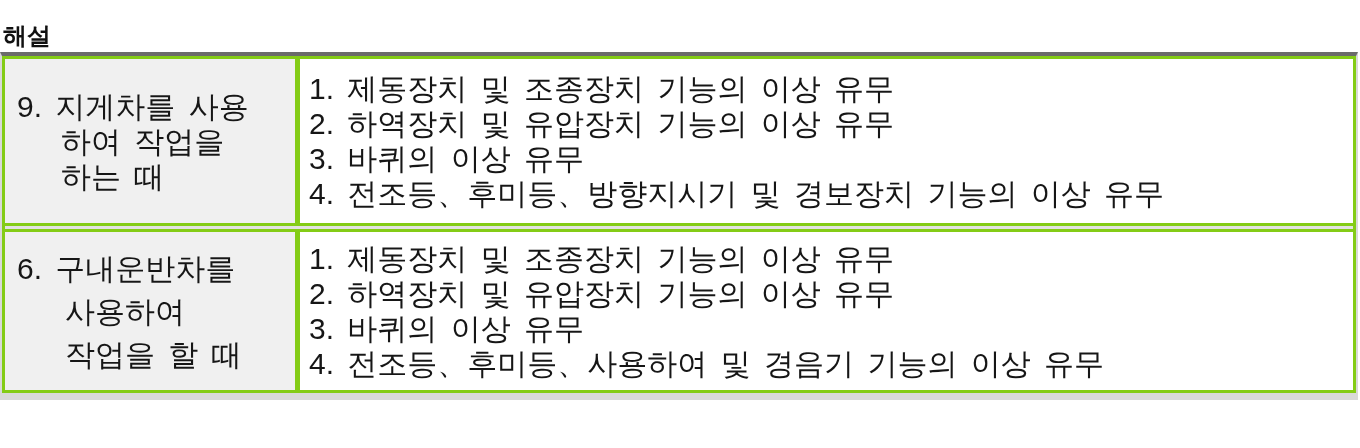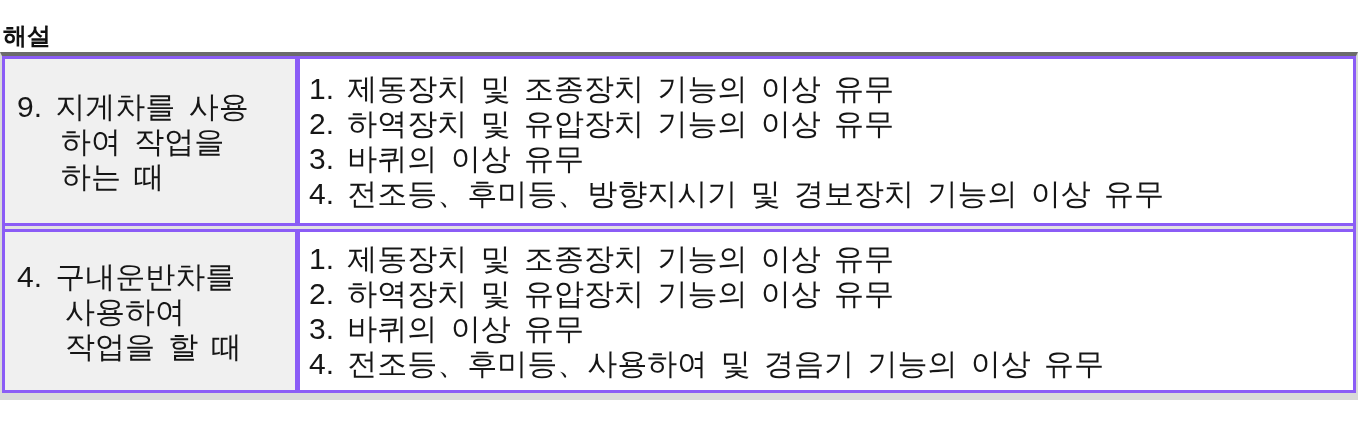--- a/index.html
+++ b/index.html
@@ -24,21 +24,21 @@
     position: absolute;
     left: 0;
     top: 52px;
     width: 1358px;
     box-sizing: border-box;
     border-top: 4px solid #6b6b6b;
     border-left: 2px solid #d9d9d9;
     border-right: 2px solid #d9d9d9;
     border-bottom: 7px solid #d9d9d9;
     padding: 3px;
-    background: #8b5cf6;
+    background: #84cc16;
   }
   .t-row {
     display: flex;
     gap: 5px;
   }
   .row-divider {
     height: 3px;
     background: #e2e2e2;
     margin: 3px 0;
   }
@@ -62,21 +62,21 @@
     box-sizing: border-box;
     padding: 12px 6px 12px 9px;
     color: #161616;
     font-size: 30px;
     line-height: 35px;
     word-spacing: 5px;
   }
   .t-row[data-row="1"] .cell-right { padding-top: 9px; padding-bottom: 9px; }
   .label-line { white-space: nowrap; }
   .t-row[data-row="0"] .label-line.cont { padding-left: 44px; }
-  .t-row[data-row="1"] .label-line.cont { padding-left: 48px; }
+  .t-row[data-row="1"] .label-line.cont { padding-left: 48px; margin-top: 8px; }
   .check-item { white-space: nowrap; }
   .seg-b { font-weight: 400; }
 </style>
 </head>
 <body>
 
 <h1 class="page-title">해설</h1>
 
 <div class="explain-table">
 
@@ -91,21 +91,21 @@
         <div class="check-item"><span class="seg-r">2. </span><span class="seg-b">하역장치</span><span class="seg-r"> 및 유압장치 </span><span class="seg-b">기능</span><span class="seg-r">의 </span><span class="seg-b">이상 유무</span></div>
         <div class="check-item"><span class="seg-r">3. </span><span class="seg-b">바퀴</span><span class="seg-r">의 </span><span class="seg-b">이상 유무</span></div>
         <div class="check-item"><span class="seg-r">4. </span><span class="seg-b">전조등</span><span class="seg-r">、후미등、방향지시기 및 경보장치 </span><span class="seg-b">기능</span><span class="seg-r">의 </span><span class="seg-b">이상 유무</span></div>
       </div>
   </div>
 
   <div class="row-divider"></div>
 
   <div class="t-row" data-row="1">
     <div class="cell-left">
-        <div class="label-line">4. 구내운반차를</div>
+        <div class="label-line">6. 구내운반차를</div>
         <div class="label-line cont">사용하여</div>
         <div class="label-line cont">작업을 할 때</div>
       </div>
     <div class="cell-right">
         <div class="check-item"><span class="seg-r">1. </span><span class="seg-b">제동장치</span><span class="seg-r"> 및 조종장치 </span><span class="seg-b">기능</span><span class="seg-r">의 </span><span class="seg-b">이상 유무</span></div>
         <div class="check-item"><span class="seg-r">2. </span><span class="seg-b">하역장치</span><span class="seg-r"> 및 유압장치 </span><span class="seg-b">기능</span><span class="seg-r">의 </span><span class="seg-b">이상 유무</span></div>
         <div class="check-item"><span class="seg-r">3. </span><span class="seg-b">바퀴</span><span class="seg-r">의 </span><span class="seg-b">이상 유무</span></div>
         <div class="check-item"><span class="seg-r">4. </span><span class="seg-b">전조등</span><span class="seg-r">、후미등、사용하여 및 경음기 </span><span class="seg-b">기능</span><span class="seg-r">의 </span><span class="seg-b">이상 유무</span></div>
       </div>
   </div>

